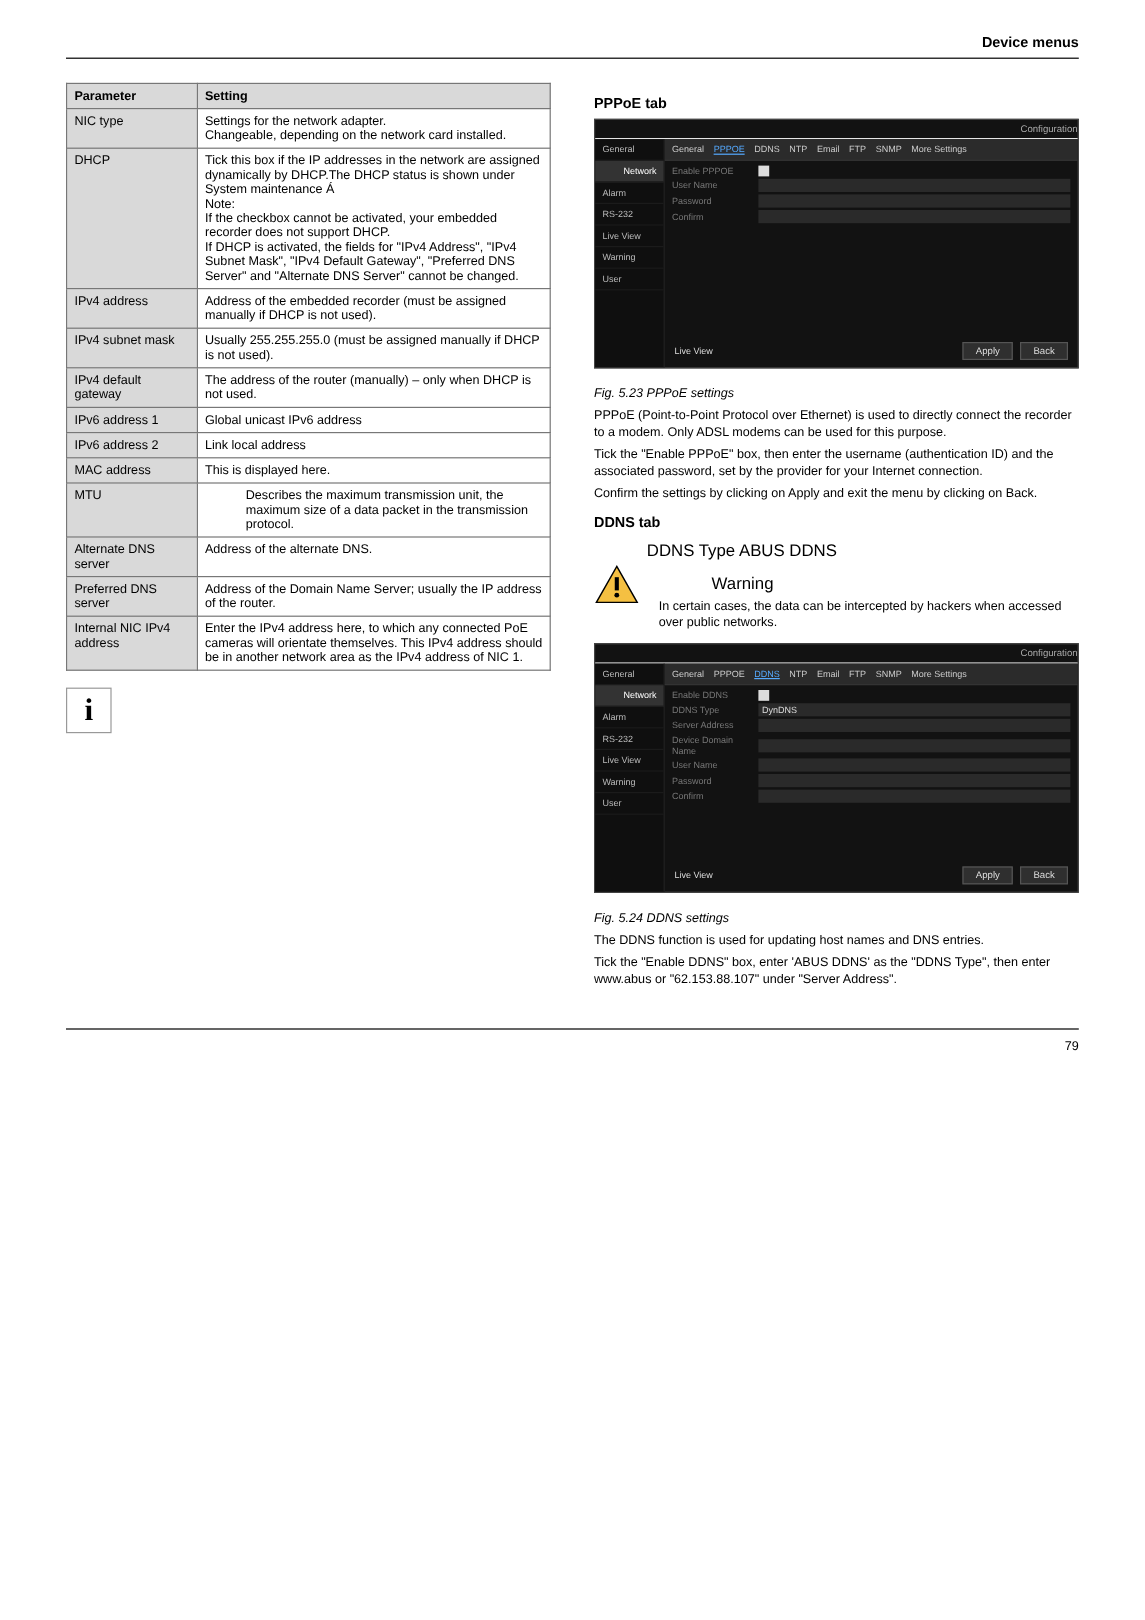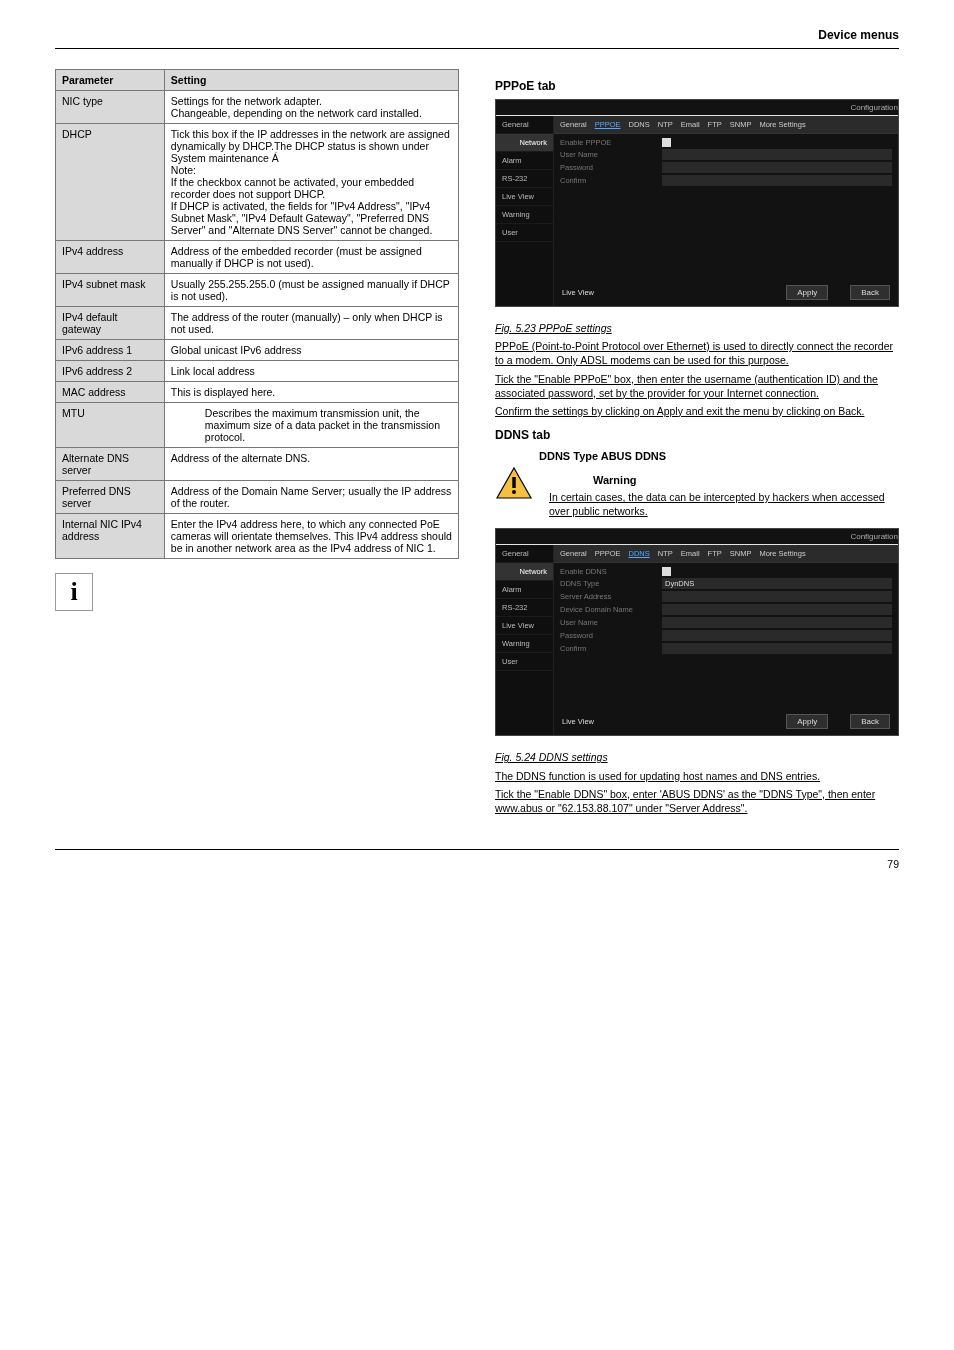--- a/index.html
+++ b/index.html
@@ -63,41 +63,41 @@
     padding:4px 6px;
     background:#2b2b2b;
     border-bottom:1px solid #333;
     flex-wrap:nowrap;
     white-space:nowrap;
   }
   .ui-tabs span { color:#ccc; }
   .ui-tabs span.active { color:#5af; text-decoration:underline; }
   .ui-fields { padding:4px 6px; flex:1; }
   .ui-row { display:flex; align-items:center; margin-bottom:2px; }
-  .ui-row .lbl { width:102px; color:#777; }
+  .ui-row .lbl { width:72px; color:#777; }
   .ui-row .val { flex:1; background:#2a2a2a; height:11px; color:#ddd; padding:0 3px; display:flex; align-items:center; font-size:7.5px; }
   .ui-check {
     width:9px; height:9px; background:#ddd; display:inline-block;
   }
   .ui-footer {
     display:flex; justify-content:space-between; align-items:center;
     padding:6px 8px;
   }
   .ui-footer .left { color:#ddd; }
-  .ui-footer .btns { display:flex; gap:22px; }
+  .ui-footer .btns { display:flex; gap:6px; }
   .ui-footer .btns span {
     background:#2f2f2f;
     color:#ddd;
     padding:2px 10px;
     border:1px solid #555;
     font-size:8px;
   }
   .section-head { font-weight:bold; font-size:12px; margin:10px 0 4px 0; }
-  .subhead { font-weight:bold; font-size:11px; margin:8px 0 4px 0;padding-left:44px; }
-  p.text { margin:4px 0; line-height:1.35;text-decoration:underline; }
+  .subhead { font-weight:normal; font-size:14px; margin:8px 0 4px 0;padding-left:44px; }
+  p.text { margin:4px 0; line-height:1.35; }
   .note-row { display:flex; align-items:flex-start; gap:16px; margin-top:12px; }
   .info-icon {
     width:38px; height:38px;
     display:flex; align-items:center; justify-content:center;
     border:1px solid #999;
     font-family:"Times New Roman", serif;
     font-weight:bold;
     font-size:26px;
     color:#000;
     flex:0 0 38px;

